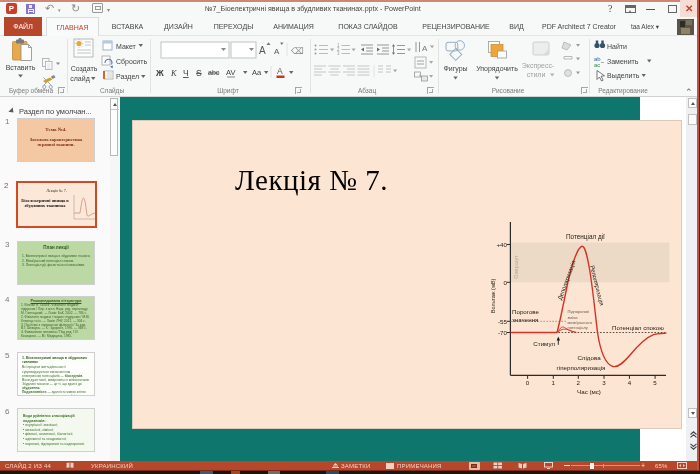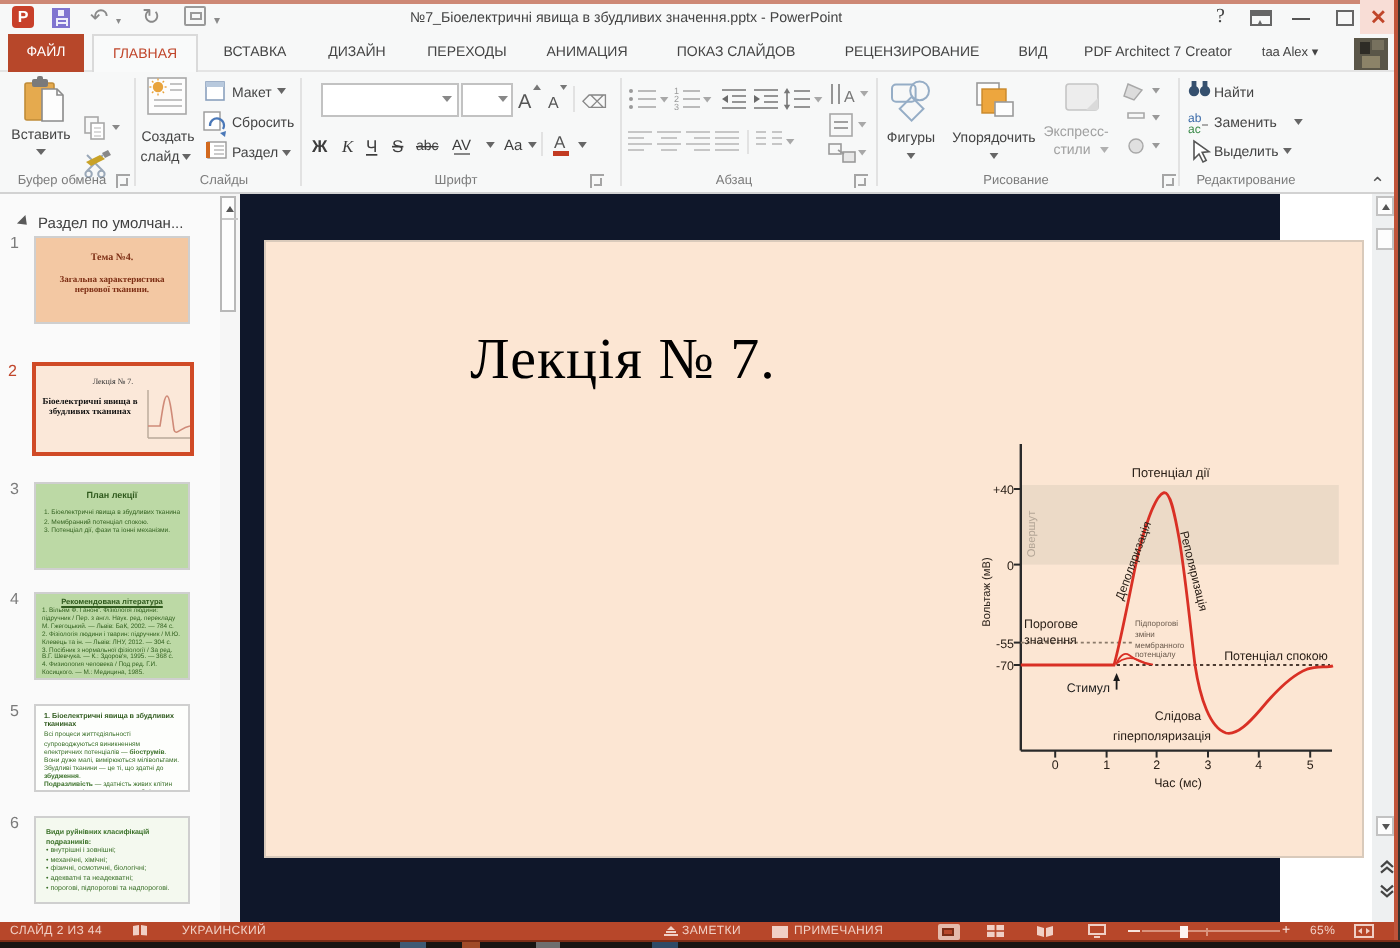--- a/index.html
+++ b/index.html
@@ -12,21 +12,21 @@
 .dlg { position:absolute; bottom:2px; width:7px; height:7px; border-left:1px solid #a5a5a5; border-top:1px solid #a5a5a5; }
 .dlg:after { content:""; position:absolute; left:1px; top:1px; width:3px; height:3px; border-right:1px solid #a5a5a5; border-bottom:1px solid #a5a5a5; }
 </style>
 </head>
 <body>
 
 <div class="abs" style="left:0;top:0;width:700px;height:2px;background:#cd8875;"></div>
 
 <div class="abs" id="titlebar" style="left:0;top:2px;width:700px;height:15px;background:#f7f8f8;">
   <div class="abs" style="left:680px;top:-2px;width:20px;height:17px;background:#f8ddd6;"></div>
-  <div class="abs" style="left:205px;top:3px;width:240px;font-size:7.1px;color:#444;white-space:nowrap;">№7_Біоелектричні явища в збудливих значення.pptx - PowerPoint</div>
+  <div class="abs" style="left:205px;top:3px;width:240px;font-size:7.1px;color:#444;white-space:nowrap;">№7_Біоелектричні явища в збудливих тканинах.pptx - PowerPoint</div>
 
   <div class="abs" style="left:6px;top:1px;width:11px;height:11px;background:#c8402a;border-radius:2px;color:#fff;font-size:8px;font-weight:bold;text-align:center;line-height:11px;">P</div>
   <div class="abs" style="left:26px;top:2px;width:9px;height:9.5px;background:#8075d0;">
       <div class="abs" style="left:2.5px;top:0.5px;width:3.5px;height:3px;background:#efeffa;"></div>
       <div class="abs" style="left:1.5px;top:5px;width:6px;height:4px;background:#efeffa;"></div>
       <div class="abs" style="left:2.5px;top:6px;width:4px;height:1px;background:#8075d0;"></div>
       <div class="abs" style="left:2.5px;top:8px;width:4px;height:1px;background:#8075d0;"></div>
     </div>
   <div class="abs" style="left:45px;top:0px;font-size:11px;color:#8a8a8a;">↶</div>
   <div class="abs" style="left:58px;top:5px;font-size:5px;color:#8a8a8a;">▾</div>
@@ -301,21 +301,21 @@
   <div class="glabel" style="left:312px;width:110px;">Абзац</div>
     <div class="dlg" style="left:427px;"></div>
   <div class="gsep" style="left:438px;"></div>
   <div class="glabel" style="left:440px;width:136px;">Рисование</div>
     <div class="dlg" style="left:581px;"></div>
   <div class="gsep" style="left:589px;"></div>
   <div class="glabel" style="left:555px;width:136px;">Редактирование</div>
   <div class="abs" style="left:685px;top:51px;font-size:9px;color:#555;">⌃</div>
 </div>
 
-<div class="abs" id="main" style="left:0;top:97px;width:640px;height:364px;background:#0f172a;">
+<div class="abs" id="main" style="left:0;top:97px;width:640px;height:364px;background:#0f766e;">
 
   <div class="abs" id="panel" style="left:0;top:0;width:120px;height:364px;background:#fafafa;border-right:1px solid #d8d8d8;">
     <div class="abs" style="left:9px;top:12px;width:0;height:0;border-left:3.5px solid transparent;border-right:3.5px solid transparent;border-top:4.5px solid #5a5a5a;transform:rotate(-45deg);"></div>
     <div class="abs" style="left:19px;top:10px;font-size:7.5px;color:#3f3f3f;">Раздел по умолчан...</div>
     <div class="abs" style="left:5px;top:20px;font-size:8px;color:#7a7a7a;">1</div>
     <div class="abs" style="left:17px;top:21px;width:78px;height:44px;background:#f3c8a3;border:1px solid #cfcfcf;overflow:hidden;">
       <div style="margin-top:8px;font-size:5px;line-height:5px;font-weight:bold;color:#7d2e14;text-align:center;font-family:'Liberation Serif',serif;">Тема №4.</div>
       <div style="margin-top:5px;font-size:4.5px;line-height:5px;font-weight:bold;color:#7d2e14;text-align:center;font-family:'Liberation Serif',serif;">Загальна характеристика<br>нервової тканини.</div>
     </div>
     <div class="abs" style="left:4px;top:84px;font-size:8px;color:#c0452a;">2</div>

